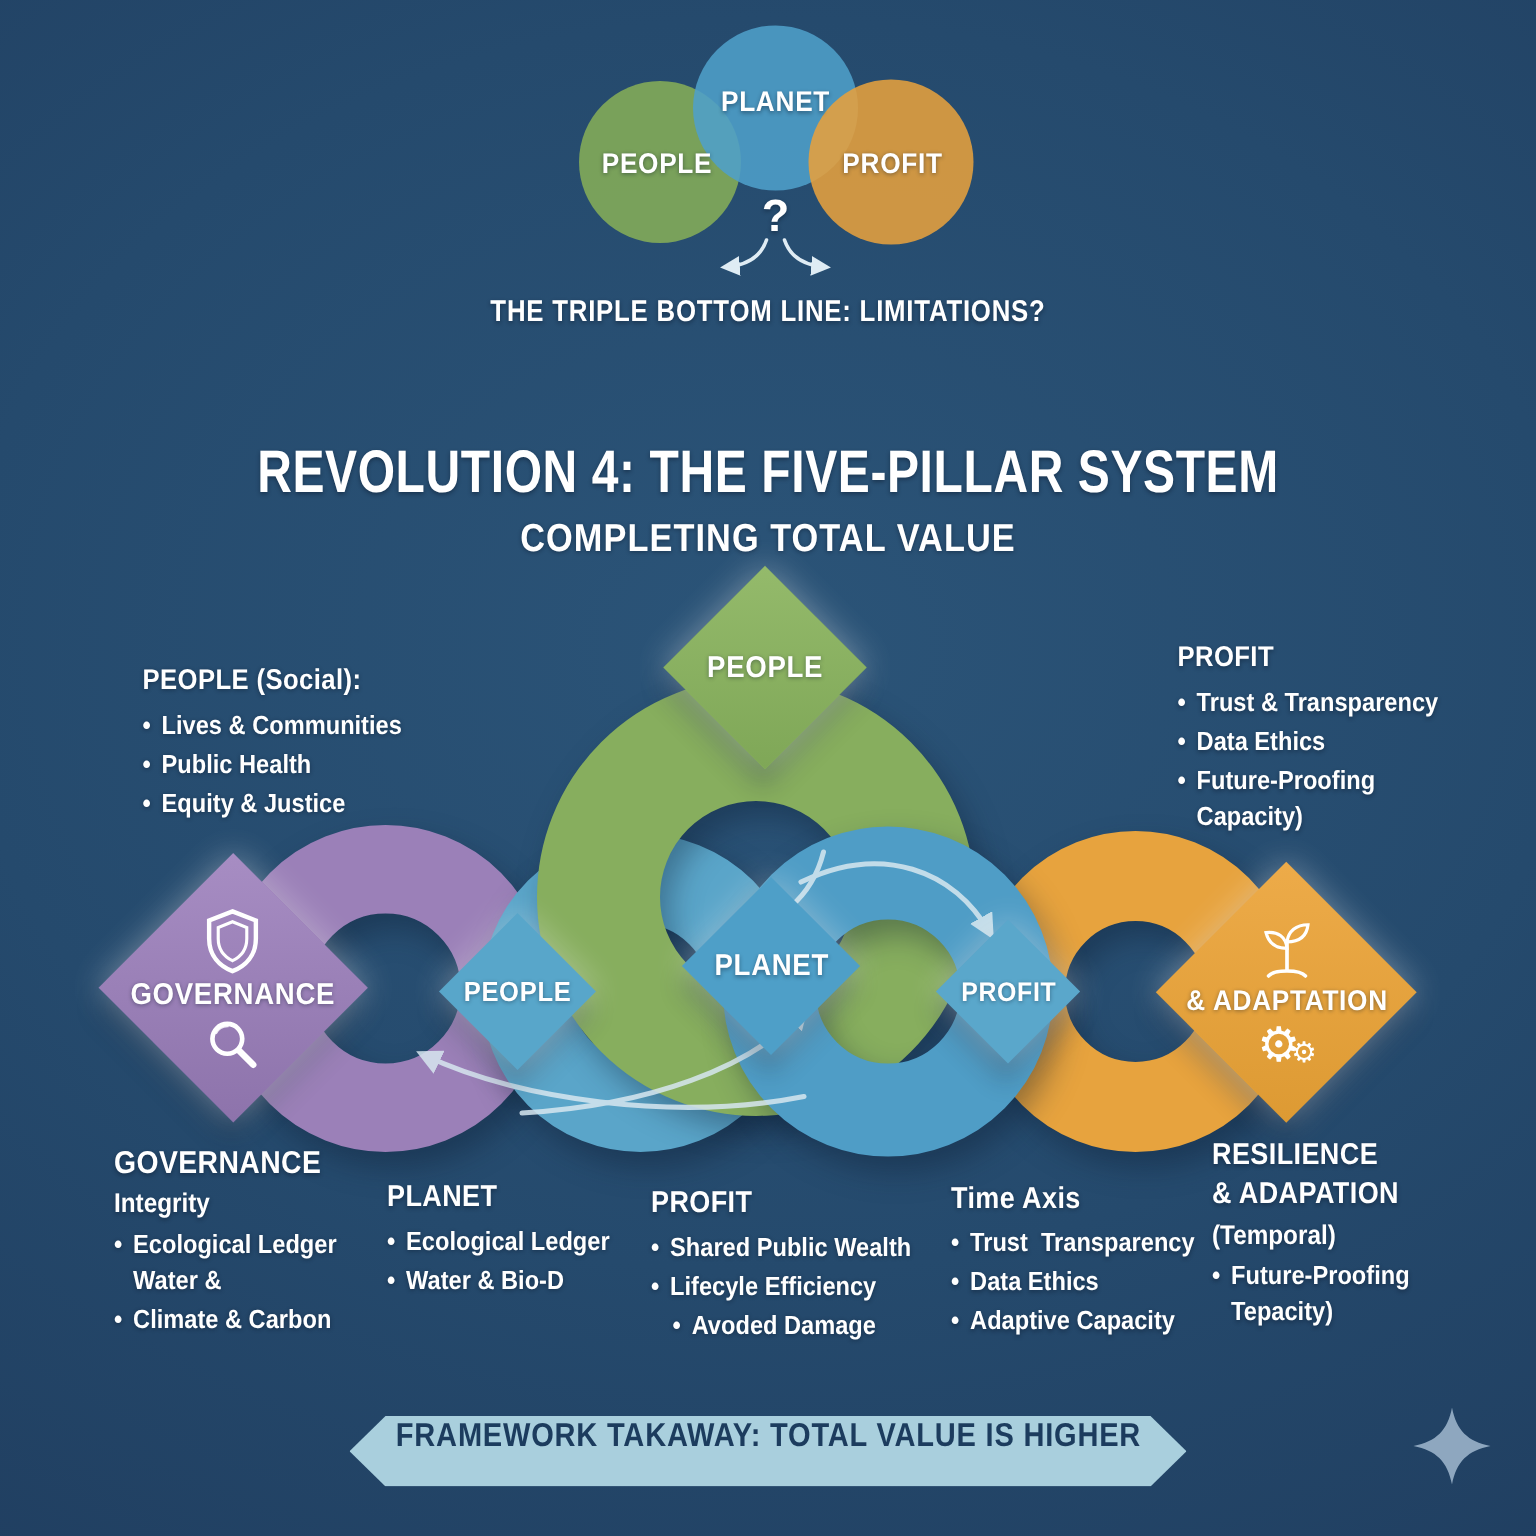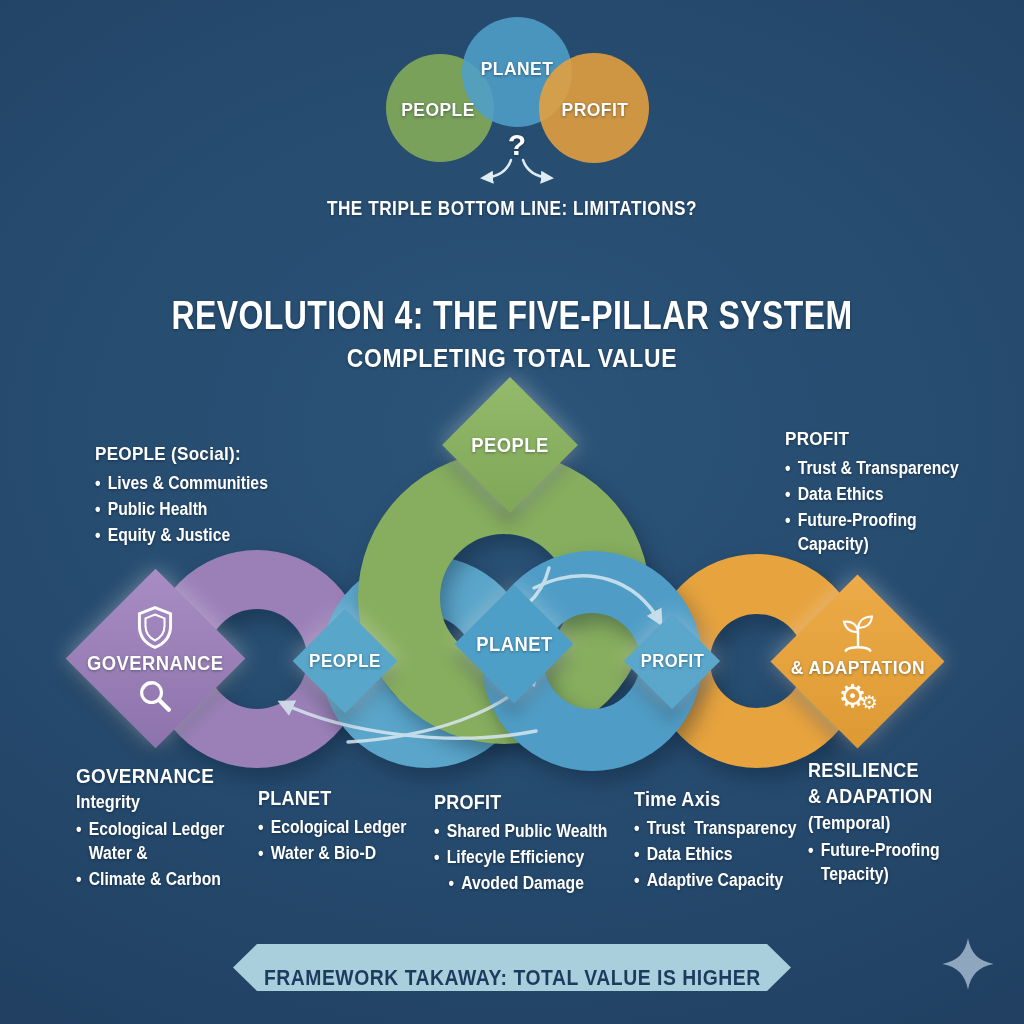--- a/index.html
+++ b/index.html
@@ -39,21 +39,21 @@
   .dcontent{position:absolute;display:flex;flex-direction:column;align-items:center;justify-content:center;gap:4px;text-align:center;}
   .dlabel{font-weight:700;letter-spacing:.5px;transform:scaleX(.92);transform-origin:50% 50%;white-space:nowrap;text-shadow:0 1px 3px rgba(8,20,38,.4);}
   .gear-glyphs{color:#fff;line-height:1;display:flex;align-items:flex-end;text-shadow:none;}
   .gear-big{font-size:32px;}
   .gear-small{font-size:19px;margin:-14px 0 0 -6px;}
 
   
   .arrows{position:absolute;left:0;top:0;}
 
   
-  .banner{position:absolute;background:#a9cfdd;display:flex;align-items:flex-end;justify-content:center;
+  .banner{position:absolute;background:#a9cfdd;display:flex;align-items:flex-start;justify-content:center;
     clip-path:polygon(0 50%,24px 0,calc(100% - 24px) 0,100% 50%,calc(100% - 24px) 100%,24px 100%);}
   .banner-label{color:#1c3c5e;font-size:22px;font-weight:700;letter-spacing:.6px;transform:scaleX(.88);transform-origin:50% 50%;white-space:nowrap;}
 
   .z2{z-index:2}.z3{z-index:3}.z4{z-index:4}.z5{z-index:5}.z6{z-index:6}.z7{z-index:7}.z9{z-index:9}
 </style>
 </head>
 <body>
 
 <div class="canvas">
 

